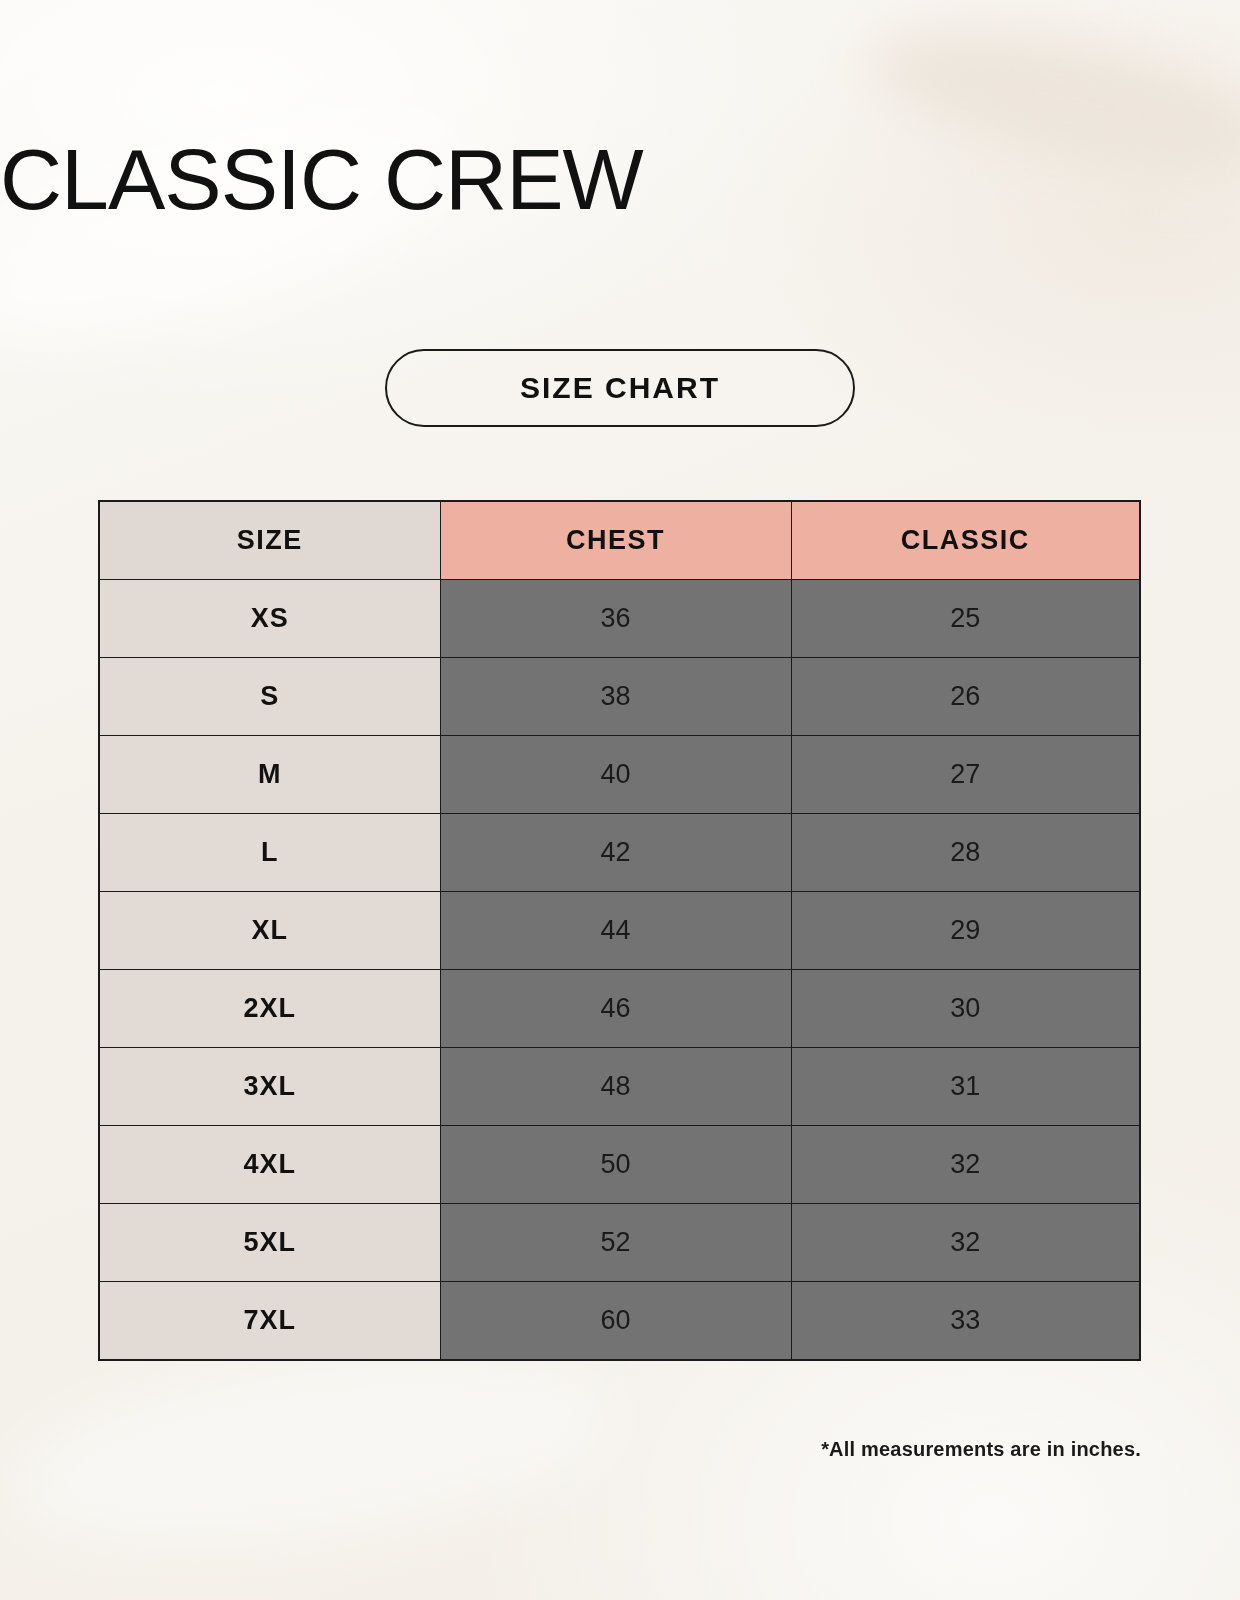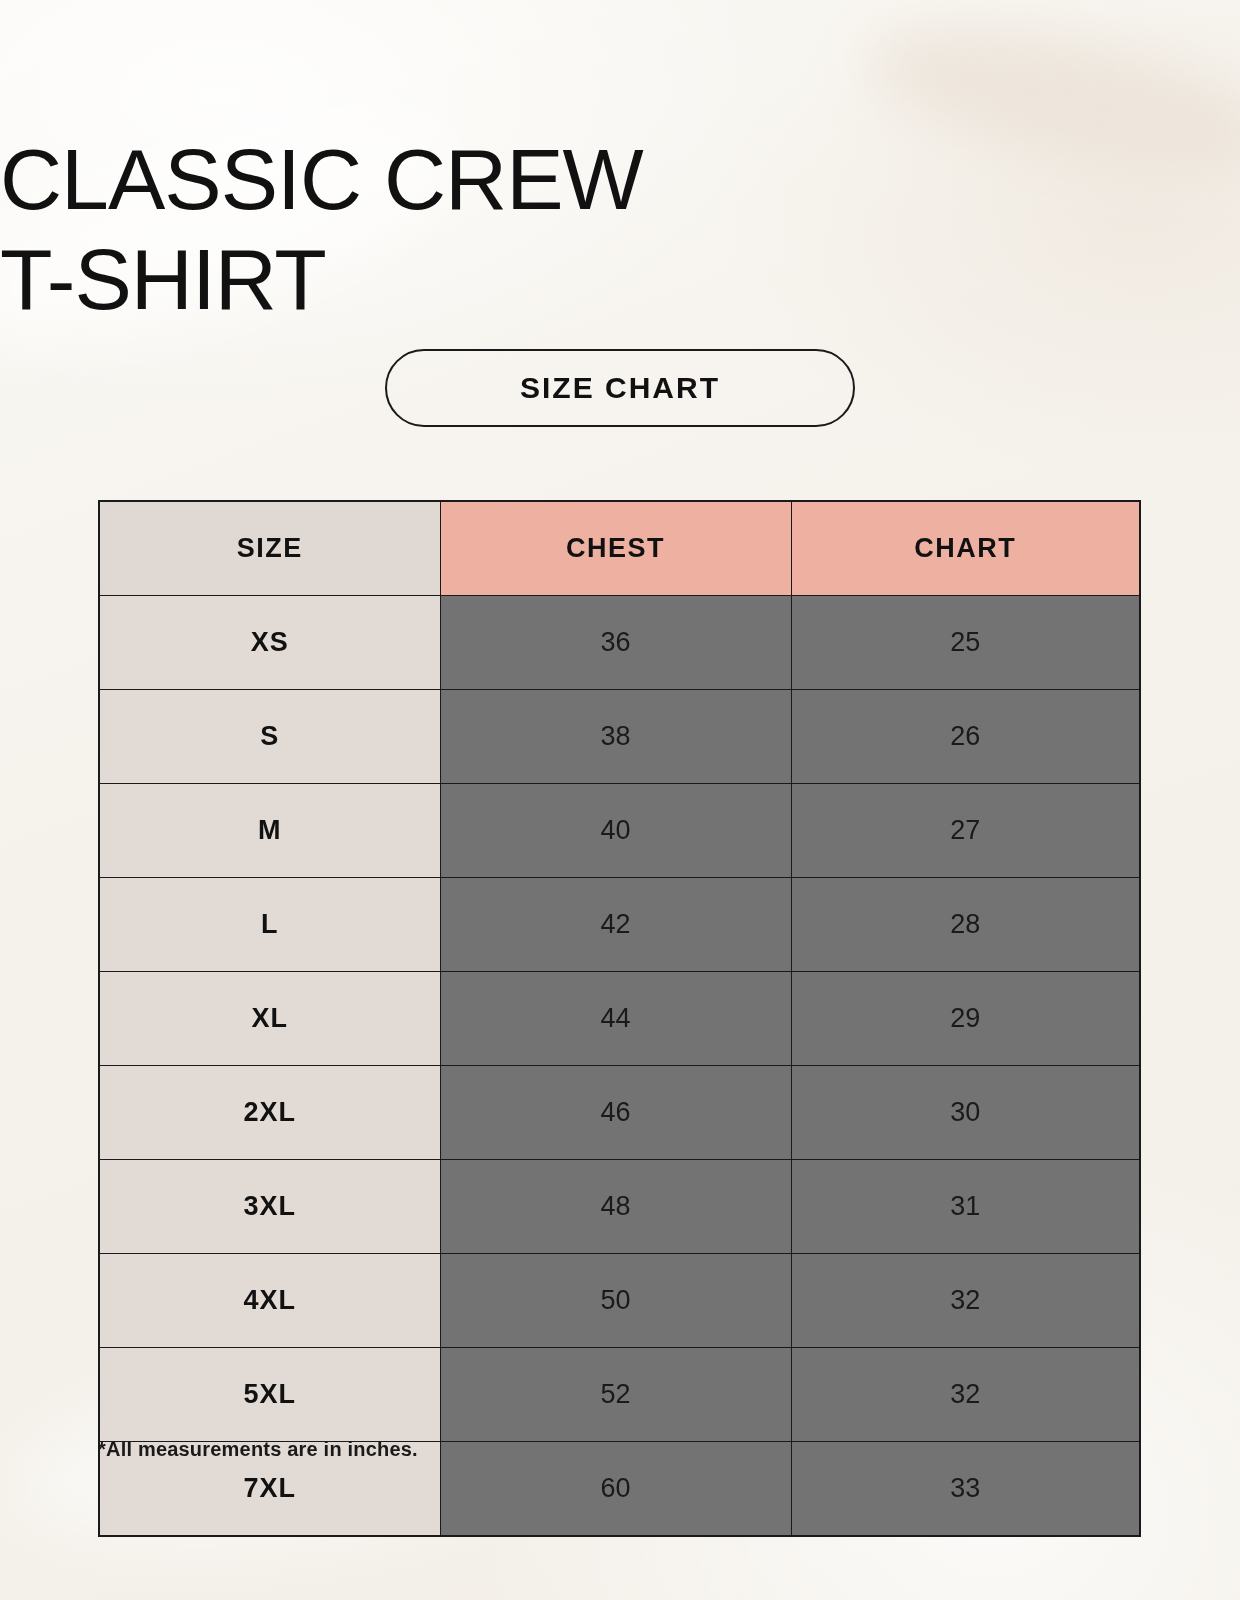--- a/index.html
+++ b/index.html
@@ -104,21 +104,21 @@
     width: 100%;
     table-layout: fixed;
     border: 2px solid #1a1a1a;
   }
   table.size-table th,
   table.size-table td {
     border: 1px solid #1a1a1a;
     height: 77px;
     text-align: center;
     vertical-align: middle;
-    padding: 8px;
+    padding: 0;
   }
   table.size-table col.c-size { width: 341px; }
   table.size-table col.c-chest { width: 351px; }
   table.size-table col.c-length { width: 349px; }
 
   th.head-size {
     background: #e0d8d2;
     font-size: 27px;
     font-weight: bold;
     letter-spacing: 1.5px;
@@ -143,56 +143,56 @@
     background: #737373;
     font-size: 27px;
     font-weight: 400;
     color: #1a1a1a;
   }
   .footnote {
     position: absolute;
     top: 1438px;
     left: 98px;
     width: 1043px;
+    text-align: right;
     font-size: 20px;
     font-weight: bold;
     color: #1a1a1a;
     letter-spacing: 0.2px;
   }
 </style>
 </head>
 <body>
 
 <div class="page">
   <div class="bg-layer"></div>
   <div class="bg-streak streak-1"></div>
   <div class="bg-streak streak-2"></div>
   <div class="bg-streak streak-3"></div>
 
   <h1 class="title">
     <span>CLASSIC CREW</span>
-    <span class="line2">T-SHIRT</span>
   </h1>
 
   <div class="pill">
     <span class="pill-label">SIZE CHART</span>
   </div>
 
   <div class="table-wrap">
     <table class="size-table">
       <colgroup>
         <col class="c-size">
         <col class="c-chest">
         <col class="c-length">
       </colgroup>
       <thead>
         <tr>
           <th class="head-size">SIZE</th>
           <th class="head-measure">CHEST</th>
-          <th class="head-measure">CHART</th>
+          <th class="head-measure">CLASSIC</th>
         </tr>
       </thead>
       <tbody>
         <tr>
           <td class="cell-size">XS</td>
           <td class="cell-value">36</td>
           <td class="cell-value">25</td>
         </tr>
         <tr>
           <td class="cell-size">S</td>

